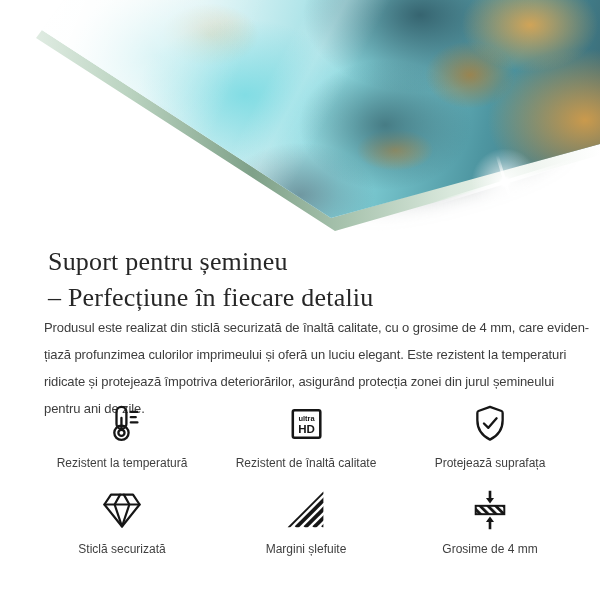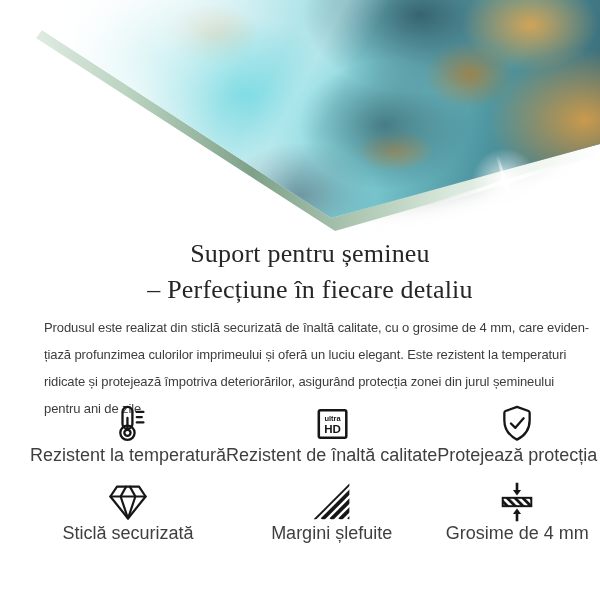--- a/index.html
+++ b/index.html
@@ -68,24 +68,24 @@
     background:linear-gradient(to right,rgba(255,255,255,0),#ffffff 45%,#ffffff 55%,rgba(255,255,255,0));
     transform:rotate(73deg);
   }
   .sparkle .core{
     position:absolute;left:-5px;top:-5px;width:10px;height:10px;border-radius:50%;
     background:#ffffff;filter:blur(1.5px);
   }
 
   
   .title{
-    position:absolute;left:40px;top:236px;width:540px;margin:0;
+    position:absolute;left:40px;top:236px;width:540px;margin:8px;
     font-family:"Liberation Serif","DejaVu Serif",serif;
     font-weight:400;font-size:26px;line-height:36px;
-    color:var(--heading-text,#262626);letter-spacing:0.2px;text-align:center;
+    color:var(--heading-text,#262626);letter-spacing:0.2px;
   }
   .title span{display:block;white-space:nowrap;}
   .description{
     position:absolute;left:40px;top:310px;width:540px;margin:4px;
     font-size:13px;line-height:27px;letter-spacing:-0.1px;
     color:var(--body-text,#3d3d3d);
   }
   .description span{display:block;white-space:nowrap;}
 
   
@@ -93,21 +93,21 @@
     position:absolute;left:30px;top:402px;width:552px;
     display:grid;grid-template-columns:1fr 1fr 1fr;row-gap:17px;
   }
   .feature{display:flex;flex-direction:column;align-items:center;}
   .feature .icon{
     width:46px;height:46px;display:flex;align-items:flex-start;justify-content:center;
     color:var(--icon,#161616);
   }
   .feature .icon svg{display:block;}
   .feature .label{
-    font-size:18px;line-height:15px;white-space:nowrap;
+    margin-top:8px;font-size:12px;line-height:15px;white-space:nowrap;
     color:var(--label-text,#3f3f3f);text-align:center;
   }
   .uhd-top{font-family:"Liberation Sans",sans-serif;font-size:6.8px;font-weight:700;}
   .uhd-bottom{font-family:"Liberation Sans",sans-serif;font-size:10.5px;font-weight:700;}
 </style>
 </head>
 <body style="background: rgb(255, 255, 255);">
 
 <div class="page">
 
@@ -164,21 +164,21 @@
       <div class="label">Rezistent de înaltă calitate</div>
     </div>
 
     <div class="feature">
       <div class="icon">
         <svg width="44" height="44" viewBox="0 0 40 40" fill="none" stroke="currentColor" stroke-width="2.1" stroke-linecap="round" stroke-linejoin="round">
           <path d="M20 4.5 L30.5 8.2 C31.2 8.5 31.5 9.2 31.5 10 V16.5 C31.5 24.8 27 30.6 20 34.2 C13 30.6 8.5 24.8 8.5 16.5 V10 C8.5 9.2 8.8 8.5 9.5 8.2 Z"></path>
           <polyline points="14.5,19.5 18.5,23.5 26,14.8"></polyline>
         </svg>
       </div>
-      <div class="label">Protejează protecția</div>
+      <div class="label">Protejează suprafața</div>
     </div>
 
     <div class="feature">
       <div class="icon">
         <svg width="44" height="44" viewBox="0 0 40 40" fill="none" stroke="currentColor" stroke-width="2" stroke-linecap="round" stroke-linejoin="round">
           <path d="M10 6 H30 L36 15 L20 35 L4 15 Z"></path>
           <path d="M18.3 6 L13.3 15 L20 35 L26.7 15 L21.7 6"></path>
           <path d="M4 15 H36"></path>
         </svg>
       </div>

